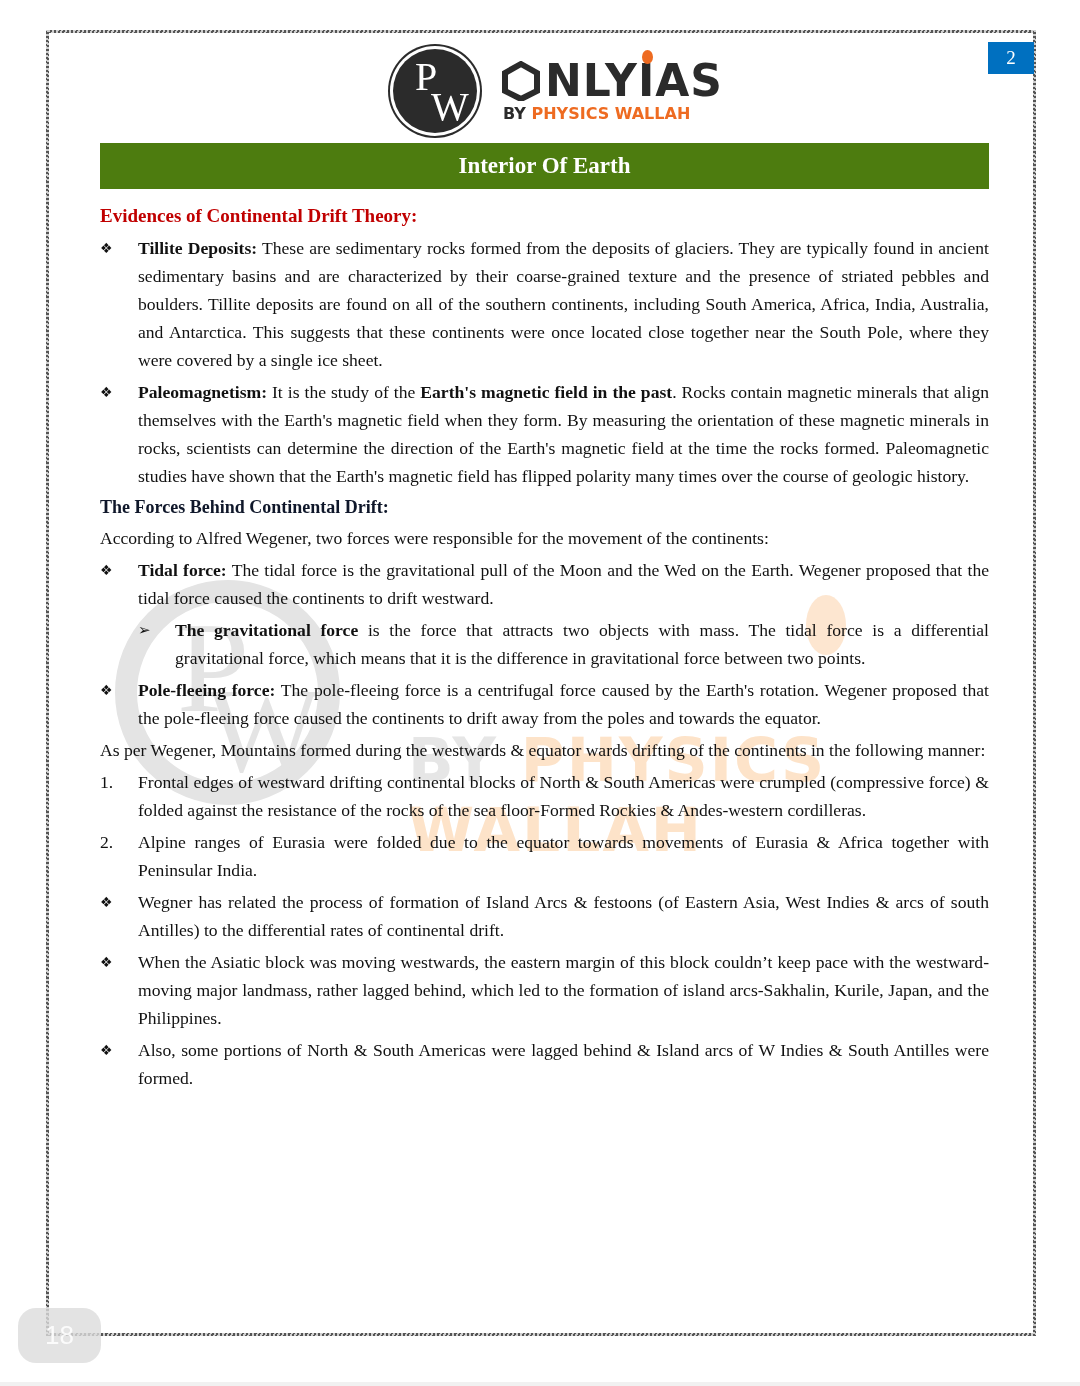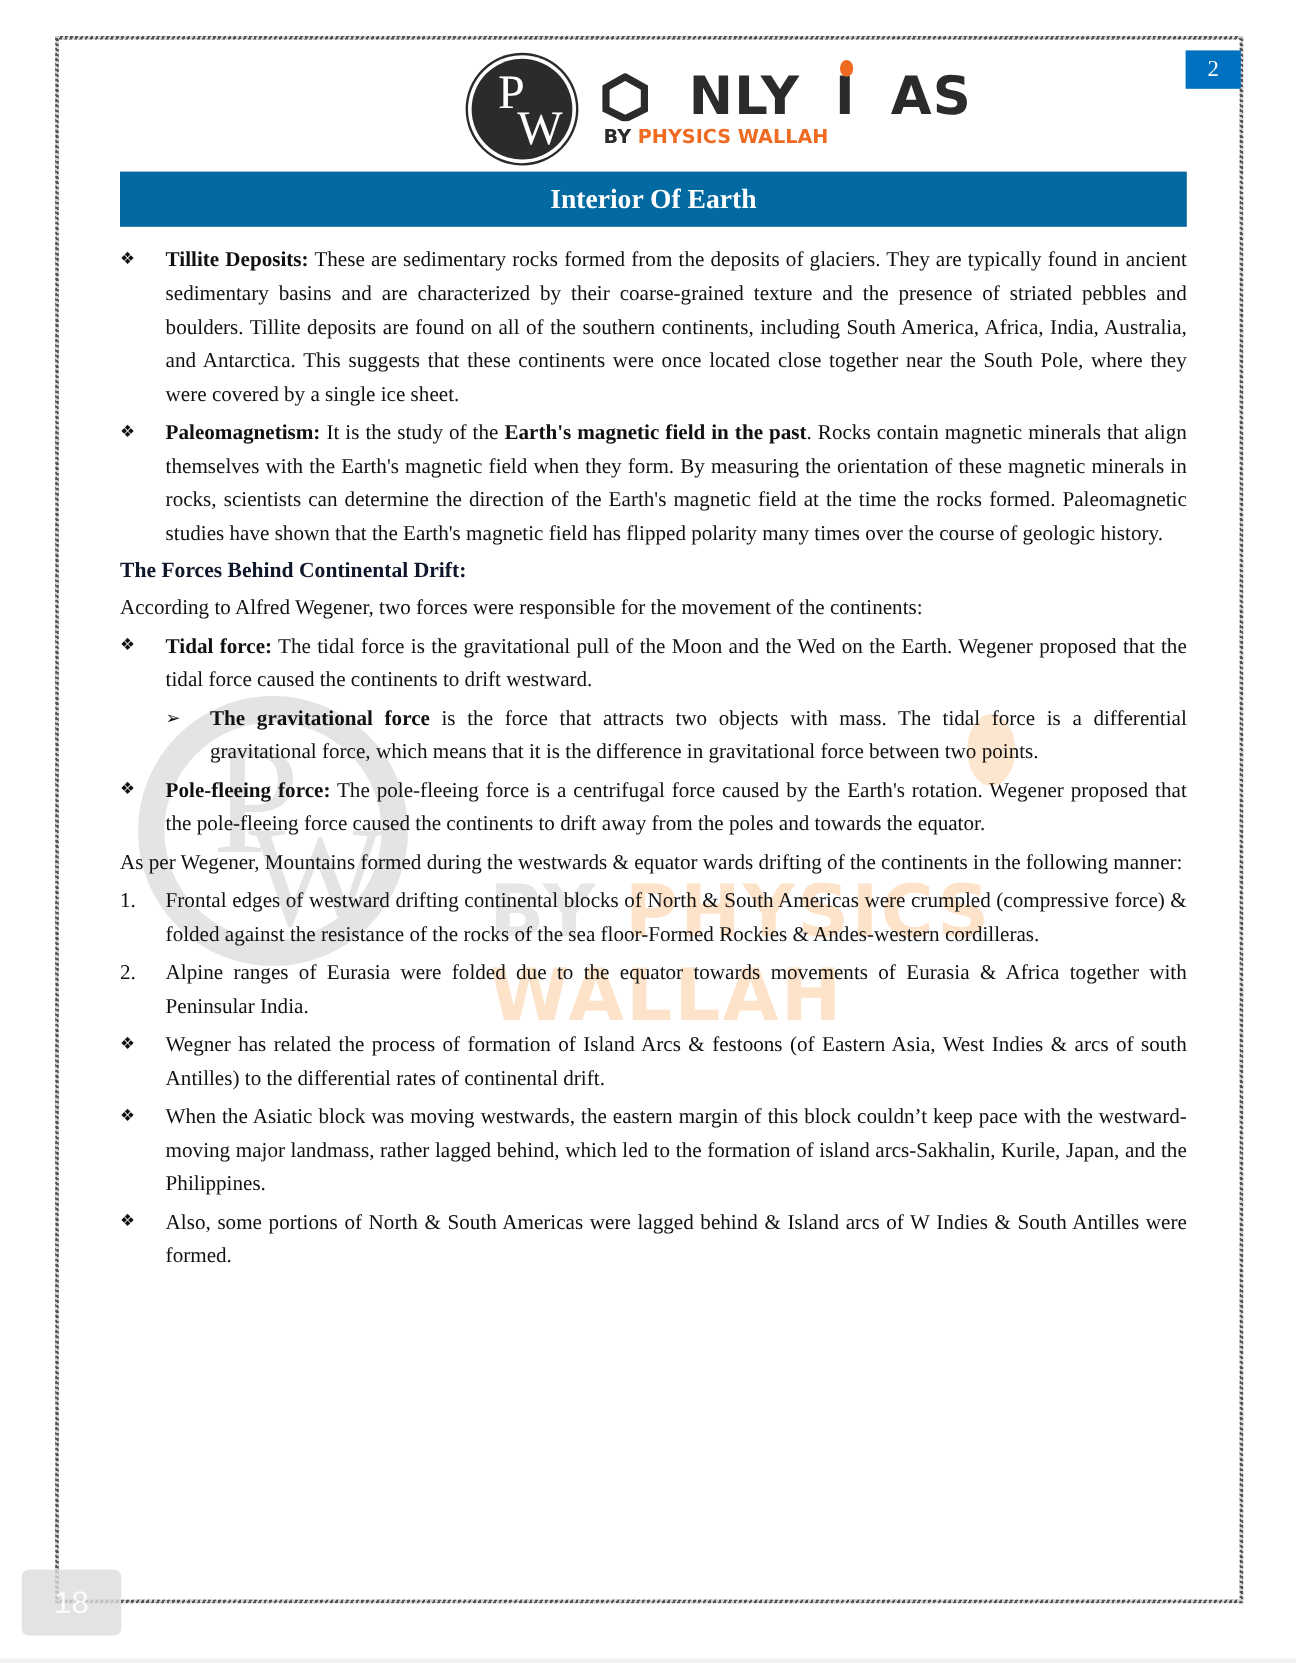--- a/index.html
+++ b/index.html
@@ -31,30 +31,30 @@
 
   
   .logo { position: absolute; left: 393px; top: 48px; height: 86px; display: flex; align-items: center; }
   .pw-circle {
     width: 84px; height: 84px; border-radius: 50%; background: #2b2b2b; position: relative;
     box-shadow: 0 0 0 3px #fff, 0 0 0 5px #2b2b2b;
   }
   .pw-circle .p { position: absolute; left: 22px; top: 4px; color: #fff; font-size: 40px; font-family: "Liberation Serif", serif; }
   .pw-circle .w { position: absolute; left: 38px; top: 34px; color: #fff; font-size: 40px; font-family: "Liberation Serif", serif; }
   .brand { margin-left: 24px; display: flex; flex-direction: column; }
-  .brand-main { font-family: "DejaVu Sans", sans-serif; font-weight: bold; font-size: 44px; color: #2b2b2b; letter-spacing: 1px; line-height: 46px; display: flex; align-items: center; gap: 29px; }
+  .brand-main { font-family: "DejaVu Sans", sans-serif; font-weight: bold; font-size: 44px; color: #2b2b2b; letter-spacing: 1px; line-height: 46px; display: flex; align-items: center; }
   .brand-main .hex { width: 40px; height: 40px; margin-right: 4px; }
   .brand-main .i-dot { position: relative; }
   .brand-main .i-dot::before { content: ""; position: absolute; left: 50%; top: -8px; margin-left: -5px; width: 11px; height: 14px; border-radius: 50%; background: #ee6b21; }
   .brand-sub { font-family: "DejaVu Sans", sans-serif; font-weight: bold; font-size: 16px; line-height: 20px; color: #2b2b2b; margin-left: 2px; }
   .brand-sub .orange { color: #ee6b21; }
 
   
   .title-banner {
-    position: absolute; left: 100px; top: 143px; width: 889px; height: 46px; background: #0369a1;
+    position: absolute; left: 100px; top: 143px; width: 889px; height: 46px; background: #4d7c0f;
     color: #fff; font-weight: bold; font-size: 23px; display: flex; align-items: center; justify-content: center;
   }
 
   
   .watermark { position: absolute; left: 110px; top: 560px; width: 890px; height: 250px; pointer-events: none; }
   .wm-circle { position: absolute; left: 5px; top: 20px; width: 225px; height: 225px; border-radius: 50%; border: 22px solid #e4e4e4; }
   .wm-circle .p { position: absolute; left: 40px; top: -10px; font-size: 130px; color: #e4e4e4; font-family: "Liberation Serif", serif; }
   .wm-circle .w { position: absolute; left: 70px; top: 60px; font-size: 120px; color: #e4e4e4; font-family: "Liberation Serif", serif; }
   .wm-text { position: absolute; left: 290px; top: 20px; font-family: "DejaVu Sans", sans-serif; font-weight: bold; font-size: 130px; color: #e6e6e6; letter-spacing: 4px; line-height: 130px; }
   .wm-dot { position: absolute; left: 696px; top: 35px; width: 40px; height: 60px; border-radius: 50%; background: #fde6d0; }
@@ -66,21 +66,21 @@
   .h-red { color: #c00000; font-weight: bold; font-size: 19px; line-height: 28px; margin-bottom: 4px; }
   .h-blue { color: #0f172a; font-weight: bold; font-size: 18px; line-height: 26px; margin-top: 2px; margin-bottom: 4px; }
   .item { position: relative; padding-left: 38px; text-align: justify; margin-bottom: 4px; }
   .item .bullet { position: absolute; left: 0; top: 0; width: 20px; text-align: left; font-family: "DejaVu Sans", sans-serif; font-size: 14px; }
   .item.sub { margin-left: 38px; padding-left: 37px; }
   .item.sub .bullet { font-size: 15px; }
   .para { text-align: justify; margin-bottom: 4px; }
   b { font-weight: bold; }
 
   .corner-tab {
-    position: absolute; left: 18px; top: 1308px; width: 83px; height: 55px; border-radius: 6px; background: rgba(220,220,220,0.8);
+    position: absolute; left: 18px; top: 1308px; width: 83px; height: 55px; border-radius: 18px; background: rgba(220,220,220,0.8);
     color: rgba(255,255,255,0.85); font-family: "Liberation Sans", sans-serif; font-size: 26px; display: flex; align-items: center; justify-content: center;
   }
 </style>
 </head>
 <body>
 
 <div class="page-bottom-strip"></div>
 
 <div class="watermark">
   <div class="wm-circle">
@@ -121,20 +121,21 @@
       <span>BY</span>
       <span class="orange">PHYSICS WALLAH</span>
     </div>
   </div>
 </div>
 
 <div class="title-banner">Interior Of Earth</div>
 
 <div class="content">
 
+  <div class="h-red">Evidences of Continental Drift Theory:</div>
 
   <div class="item">
     <span class="bullet">❖</span>
     <b>Tillite Deposits:</b><span> These are sedimentary rocks formed from the deposits of glaciers. They are typically found in ancient sedimentary basins and are characterized by their coarse-grained texture and the presence of striated pebbles and boulders. Tillite deposits are found on all of the southern continents, including South America, Africa, India, Australia, and Antarctica. This suggests that these continents were once located close together near the South Pole, where they were covered by a single ice sheet.</span>
   </div>
 
   <div class="item">
     <span class="bullet">❖</span>
     <b>Paleomagnetism:</b><span> It is the study of the </span><b>Earth's magnetic field in the past</b><span>. Rocks contain magnetic minerals that align themselves with the Earth's magnetic field when they form. By measuring the orientation of these magnetic minerals in rocks, scientists can determine the direction of the Earth's magnetic field at the time the rocks formed. Paleomagnetic studies have shown that the Earth's magnetic field has flipped polarity many times over the course of geologic history.</span>
   </div>

